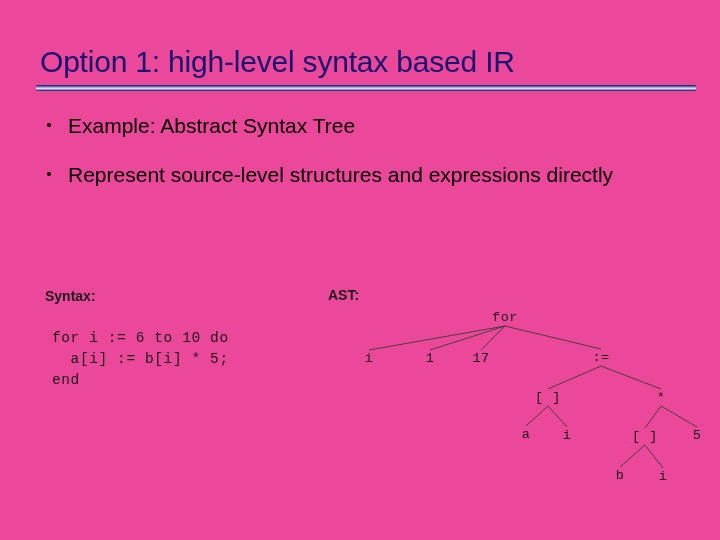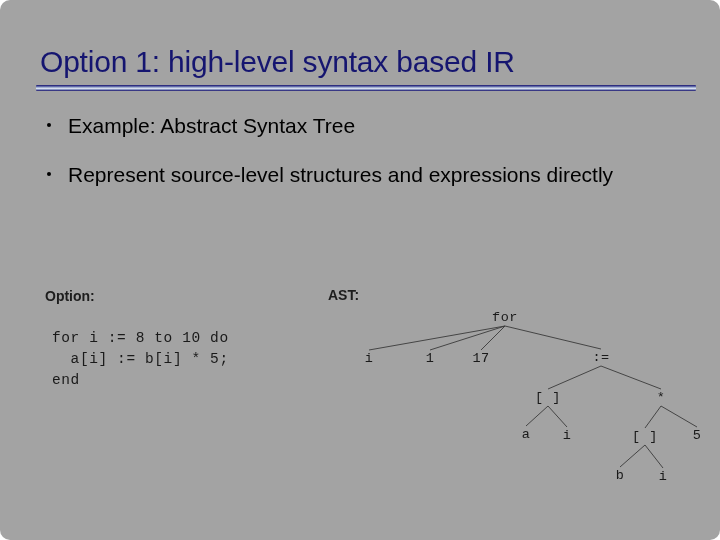--- a/index.html
+++ b/index.html
@@ -13,22 +13,21 @@
     height: 540px;
     font-family: "Liberation Sans", sans-serif;
     color: #000000;
     overflow: hidden;
     position: relative;
   }
 
   .slide {
     position: absolute;
     inset: 0;
-    background: #a3a3a3;
-    border-radius: 10px;
+    background: #ec4899;
   }
 
   
   .slide-title {
     position: absolute;
     left: 40px;
     top: 44px;
     width: 660px;
     font-size: 30px;
     line-height: 36px;
@@ -149,25 +148,25 @@
       <span>Example: Abstract Syntax Tree</span>
     </div>
     <div class="bullet">
       <span class="dot"></span>
       <span>Represent source-level structures and expressions directly</span>
     </div>
   </div>
 
   <div class="figure"></div>
 
-  <div class="fig-label label-source">Option:</div>
+  <div class="fig-label label-source">Syntax:</div>
 
   <div class="fig-label label-ast">AST:</div>
 
-  <pre class="code">for i := 8 to 10 do
+  <pre class="code">for i := 6 to 10 do
   a[i] := b[i] * 5;
 end</pre>
 
   <div class="tree">
     <svg width="720" height="540" id="tree-edges">
         <line x1="505" y1="326" x2="369" y2="350" stroke="#3a3a3a" stroke-width="0.9"></line>
         <line x1="505" y1="326" x2="430" y2="350" stroke="#3a3a3a" stroke-width="0.9"></line>
         <line x1="505" y1="326" x2="481" y2="350" stroke="#3a3a3a" stroke-width="0.9"></line>
         <line x1="505" y1="326" x2="601" y2="349" stroke="#3a3a3a" stroke-width="0.9"></line>
         <line x1="601" y1="366" x2="548" y2="389" stroke="#3a3a3a" stroke-width="0.9"></line>

